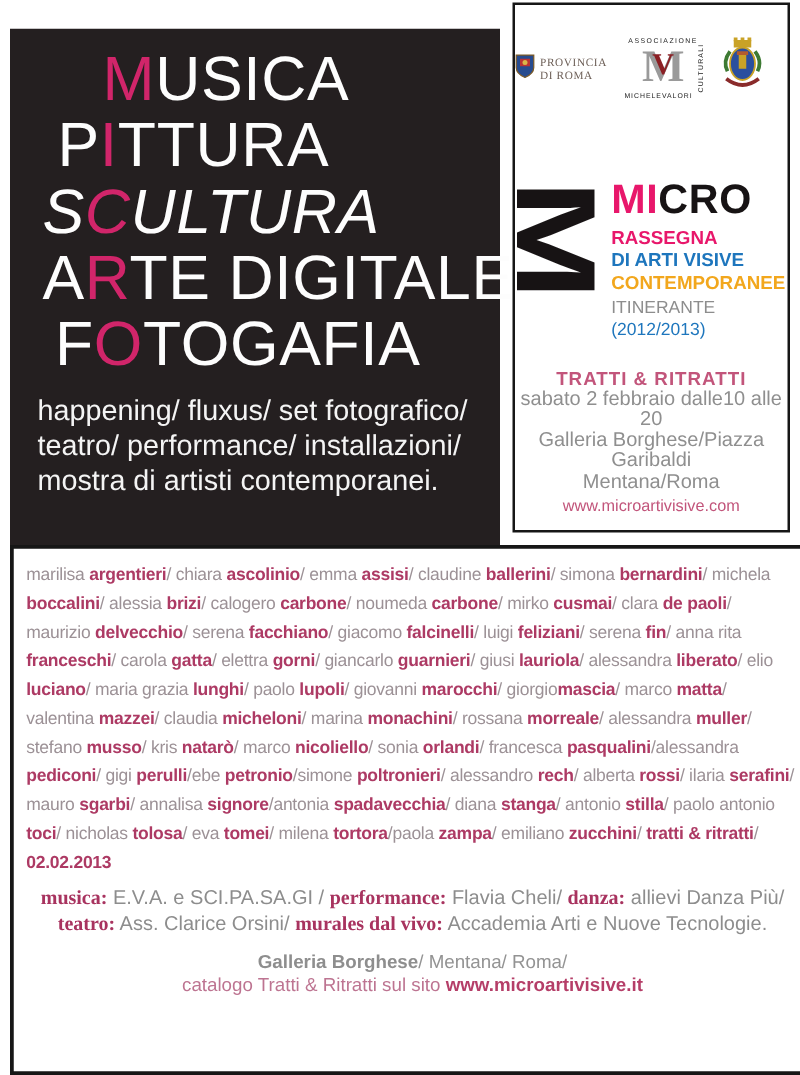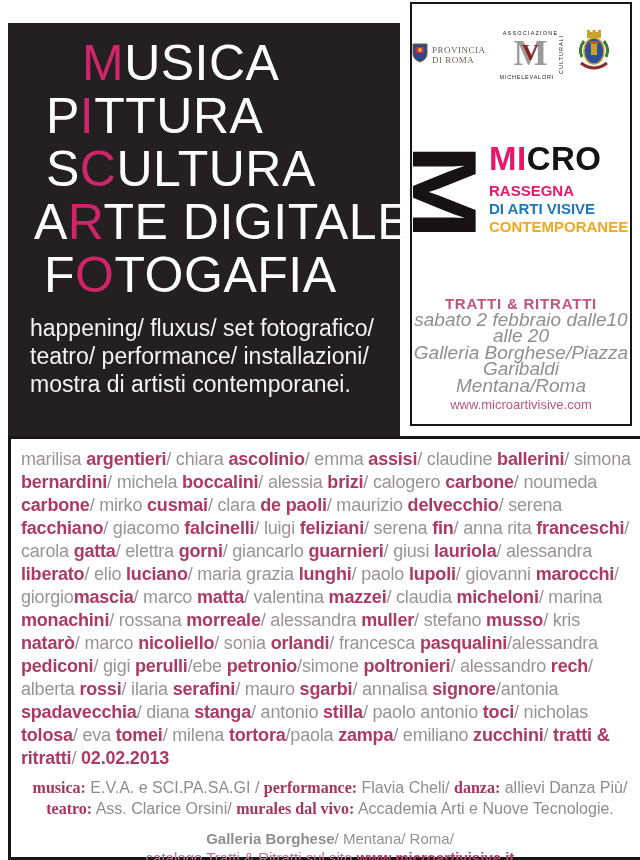--- a/index.html
+++ b/index.html
@@ -2,21 +2,21 @@
 <html style="--dark: #241f20; --pink_headline: #d1256a; --pink_bright: #e8176b; --blue: #1e76bd; --orange: #f2a71d; --gray_text: #8d8d8d; --artist_first: #9c9196; --artist_last: #ad3a64; --label_pink: #a8335f; --tratti_pink: #c2557b; --footer_pink: #bd7491; --url_pink: #b53e68;"><head>
 <meta charset="utf-8">
 <style>
   html,body{margin:0;padding:0;background:#fff;}
   body{width:640px;height:860px;position:relative;font-family:"Liberation Sans",sans-serif;overflow:hidden;}
 
   
   .box-left{position:absolute;left:8px;top:23px;width:392px;height:415px;background:var(--dark);color:#fff;padding:14px 0 0 22px;box-sizing:border-box;}
   .headline{font-weight:300;font-size:50px;line-height:53px;letter-spacing:.5px;color:#fdfdfd;}
   .hl-line{white-space:nowrap;}
-  .hl-0{margin-left:52px;} .hl-1{margin-left:16px;} .hl-2{margin-left:16px;} .hl-3{margin-left:4px;} .hl-4{margin-left:14px;}
+  .hl-0{margin-left:52px;} .hl-1{margin-left:16px;} .hl-2{margin-left:4px;font-style:italic;} .hl-3{margin-left:4px;} .hl-4{margin-left:14px;}
   .headline .accent{color:var(--pink_headline);}
   .subline{margin-top:12px;font-size:23px;line-height:28px;font-weight:300;color:#f4f4f4;width:360px;}
   .live-bar{display:inline-block;margin-left:-22px;margin-top:16px;background:var(--pink_bright);color:#fff;font-weight:700;font-size:19px;padding:3px 12px 4px 13px;}
 
   
   .box-right{position:absolute;left:410px;top:2px;width:218px;height:420px;border:2px solid #161616;background:#fff;box-sizing:content-box;display:flex;flex-direction:column;align-items:flex-start;}
   .logo-row{margin-top:26px;display:flex;align-items:center;gap:14px;height:50px;}
   .logo-provincia{display:flex;align-items:center;gap:4px;}
   .logo-provincia .ptext{font-family:"Liberation Serif",serif;font-size:9px;letter-spacing:.5px;color:#6e6058;line-height:10px;}
   .logo-mv{position:relative;width:62px;height:50px;text-align:center;}
@@ -34,27 +34,27 @@
   .micro-title .mi{color:var(--pink_bright);}
   .micro-sub{font-weight:700;font-size:15px;line-height:18px;margin-top:6px;}
   .micro-sub .l1{color:var(--pink_bright);}
   .micro-sub .l2{color:var(--blue);}
   .micro-sub .l3{color:var(--orange);}
   .micro-sub .l4{font-weight:400;font-size:14px;color:var(--gray_text);}
   .micro-sub .l4 .yr{color:var(--blue);}
 
   .event-block{margin-top:auto;margin-bottom:12px;text-align:center;}
   .event-title{color:var(--tratti_pink);font-weight:700;font-size:15px;letter-spacing:.8px;}
-  .event-line{color:#8f8f8f;font-size:19px;line-height:16.5px;font-style:italic;}
+  .event-line{color:#8f8f8f;font-size:16px;line-height:16.5px;}
   .event-line:first-of-type{margin-top:4px;}
   .event-url{color:var(--tratti_pink);font-size:13px;margin-top:3px;}
 
   
   .box-bottom{position:absolute;left:8px;top:436px;width:618px;height:409px;border:3px solid #161616;background:#fff;padding:9px 10px 0 10px;box-sizing:content-box;}
-  .artists{font-size:18px;line-height:23px;letter-spacing:-.2px;}
+  .artists{font-size:14px;line-height:23px;letter-spacing:-.2px;}
   .artists .af{color:var(--artist_first);}
   .artists .al{color:var(--artist_last);font-weight:700;}
   .artists .fin{color:var(--artist_last);font-weight:700;}
   .credits{margin-top:7px;text-align:center;font-size:16px;line-height:21px;}
   .credits .cl{color:var(--label_pink);font-weight:700;font-family:Liberation Serif, serif;}
   .credits .cv{color:#8d8d8d;}
   .footer{margin-top:10px;text-align:center;font-size:15px;line-height:19px;}
   .footer .f-bold{color:#8e8e8e;font-weight:700;}
   .footer .f-rest{color:#939393;}
   .footer .f-pink{color:var(--footer_pink);}
@@ -120,20 +120,21 @@
   <div class="micro-block">
     <div class="micro-m">
         <span>M</span>
       </div>
     <div class="micro-text">
       <div class="micro-title"><span class="mi">MI</span><span>CRO</span></div>
       <div class="micro-sub">
         <div class="l1">RASSEGNA</div>
         <div class="l2">DI ARTI VISIVE</div>
         <div class="l3">CONTEMPORANEE</div>
+        <div class="l4"><span>ITINERANTE </span><span class="yr">(2012/2013)</span></div>
       </div>
     </div>
   </div>
 
   <div class="event-block">
     <div class="event-title">TRATTI &amp; RITRATTI</div>
     <div class="event-line">sabato 2 febbraio dalle10 alle 20</div>
     <div class="event-line">Galleria Borghese/Piazza Garibaldi</div>
     <div class="event-line">Mentana/Roma</div>
     <div class="event-url">www.microartivisive.com</div>

